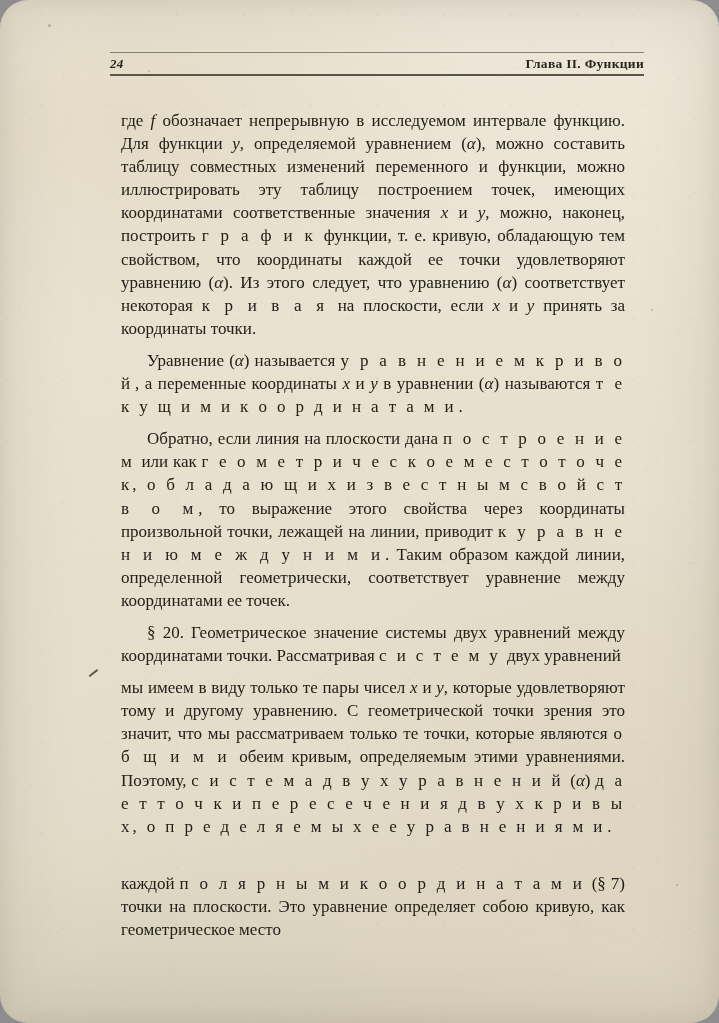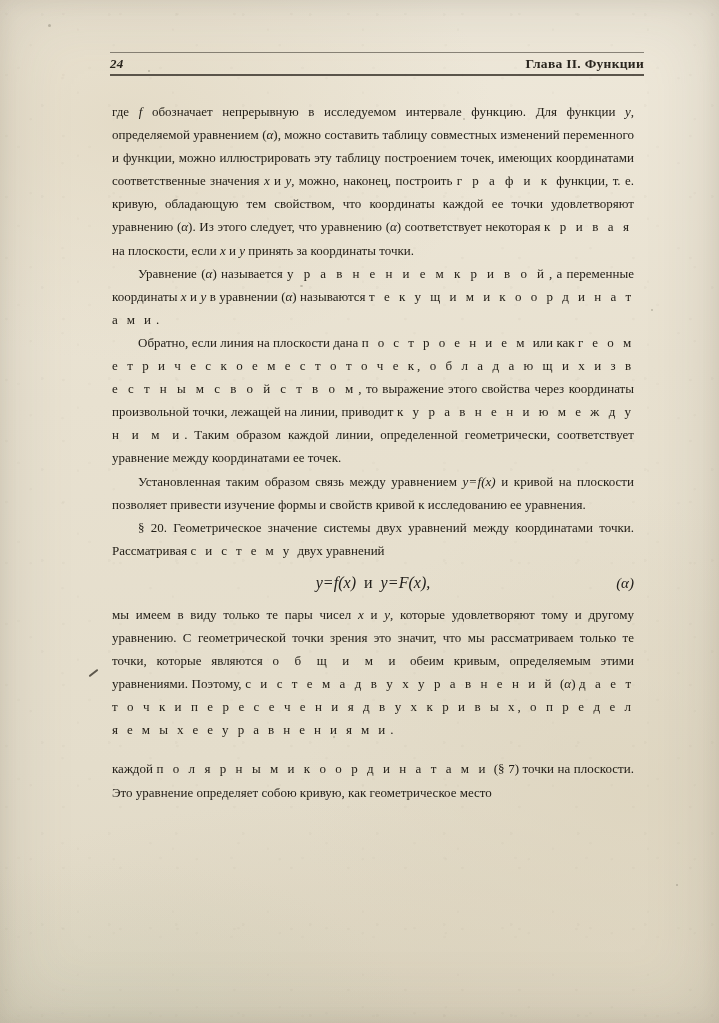--- a/index.html
+++ b/index.html
@@ -15,20 +15,21 @@
     margin: 0;
     overflow: hidden;
     background: #e9e3d4;
     background-image:
       radial-gradient(ellipse 520px 340px at 18% 12%, rgba(226,217,196,0.85) 0%, rgba(226,217,196,0) 70%),
       radial-gradient(ellipse 460px 420px at 88% 78%, rgba(221,212,190,0.75) 0%, rgba(221,212,190,0) 72%),
       radial-gradient(ellipse 700px 300px at 50% 100%, rgba(214,205,183,0.6) 0%, rgba(214,205,183,0) 75%),
       linear-gradient(176deg, #efe9db 0%, #e8e1d0 38%, #e4ddcb 72%, #ded6c2 100%);
     font-family: "Liberation Serif", "DejaVu Serif", serif;
     color: #23201c;
+    border-radius: 28px;
     -webkit-font-smoothing: antialiased;
   }
 
   
   .grain {
     position: absolute;
     inset: 0;
     pointer-events: none;
     opacity: .5;
     background-image:
@@ -94,22 +95,22 @@
   }
 
   
   .body {
     position: absolute;
     left: 112px;
     top: 100px;
     width: 522px;
   }
   p.para {
-    margin: 0;
-    font-size: 13px;
+    margin: 9px;
+    font-size: 17px;
     line-height: 23.1px;
     text-align: justify;
     text-justify: inter-word;
     color: #242019;
     text-indent: 0;
   }
   p.para.indent { text-indent: 26px; }
 
   
   .sp {
@@ -184,29 +185,24 @@
   </div>
 
   <div class="body">
 
     <p class="para"><span>где </span><span class="math">f</span><span> обозначает непрерывную в исследуемом интервале функцию. Для функции </span><span class="math">y</span><span>, определяемой уравнением (</span><span class="math">α</span><span>), можно составить таблицу совместных изменений переменного и функции, можно иллюстрировать эту таблицу построением точек, имеющих координатами соответственные значения </span><span class="math">x</span><span> и </span><span class="math">y</span><span>, можно, наконец, построить </span><span class="sp">г р а ф и к</span><span> функции, т. е. кривую, обладающую тем свойством, что координаты каждой ее точки удовлетворяют уравнению (</span><span class="math">α</span><span>). Из этого следует, что уравнению (</span><span class="math">α</span><span>) соответствует некоторая </span><span class="sp">к р и в а я</span><span> на плоскости, если </span><span class="math">x</span><span> и </span><span class="math">y</span><span> принять за координаты точки.</span></p>
 
     <p class="para indent"><span>Уравнение (</span><span class="math">α</span><span>) называется </span><span class="sp">у р а в н е н и е м   к р и в о й</span><span>, а переменные координаты </span><span class="math">x</span><span> и </span><span class="math">y</span><span> в уравнении (</span><span class="math">α</span><span>) называются </span><span class="sp">т е к у щ и м и   к о о р д и н а т а м и</span><span>.</span></p>
 
     <p class="para indent"><span>Обратно, если линия на плоскости дана </span><span class="sp">п о с т р о е н и е м</span><span> или как </span><span class="sp">г е о м е т р и ч е с к о е   м е с т о   т о ч е к,   о б л а д а ю щ и х   и з в е с т н ы м   с в о й с т в о м</span><span>, то выражение этого свойства через координаты произвольной точки, лежащей на линии, приводит </span><span class="sp">к   у р а в н е н и ю   м е ж д у   н и м и</span><span>. Таким образом каждой линии, определенной геометрически, соответствует уравнение между координатами ее точек.</span></p>
 
-    <p class="para indent"><span>Установленная таким образом связь между уравнением </span><span class="math"><span>y</span><span class="op">=</span><span>f</span><span>(x)</span></span><span> и кривой на плоскости позволяет привести изучение формы и свойств кривой к исследованию ее уравнения.</span></p>
 
 
     <p class="para indent"><span class="sect-head">§ 20.</span><span class="sect-head"> </span><span class="sect-head">Геометрическое значение системы двух уравнений между координатами точки.</span><span> Рассматривая </span><span class="sp">с и с т е м у</span><span> двух уравнений</span></p>
 
-    <div class="eq-block">
-      <span class="math"><span>y</span><span class="op">=</span><span>f</span><span>(x)</span><span class="rm">&nbsp;&nbsp;</span><span class="rm">и</span><span class="rm">&nbsp;&nbsp;</span><span>y</span><span class="op">=</span><span>F</span><span>(x),</span></span>
-      <span class="tag">(α)</span>
-    </div>
 
     <p class="para"><span>мы имеем в виду только те пары чисел </span><span class="math">x</span><span> и </span><span class="math">y</span><span>, которые удовлетворяют тому и другому уравнению. С геометрической точки зрения это значит, что мы рассматриваем только те точки, которые являются </span><span class="sp">о б щ и м и</span><span> обеим кривым, определяемым этими уравнениями. Поэтому, </span><span class="sp">с и с т е м а   д в у х   у р а в н е н и й</span><span> (</span><span class="math">α</span><span>) </span><span class="sp">д а е т   т о ч к и   п е р е с е ч е н и я   д в у х   к р и в ы х,   о п р е д е л я е м ы х   е е   у р а в н е н и я м и</span><span>.</span></p>
 
 
     <div class="eq-spacer"></div>
     <div class="eq-spacer"></div>
 
     <p class="para"><span>каждой </span><span class="sp">п о л я р н ы м и   к о о р д и н а т а м и</span><span> (§ 7) точки на плоскости. Это уравнение определяет собою кривую, как геометрическое место</span></p>
 
   </div>

